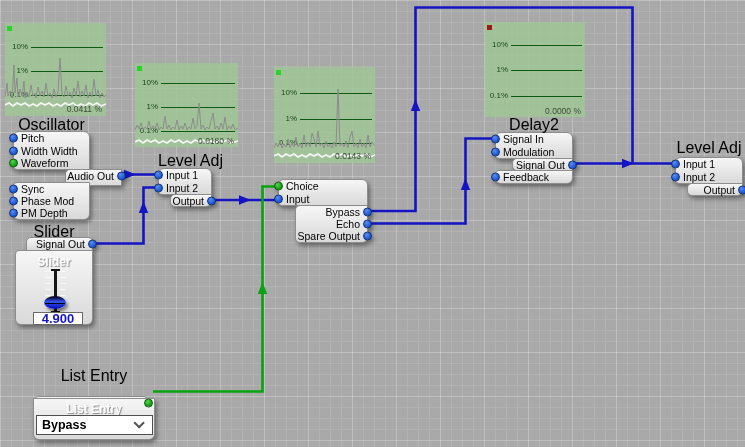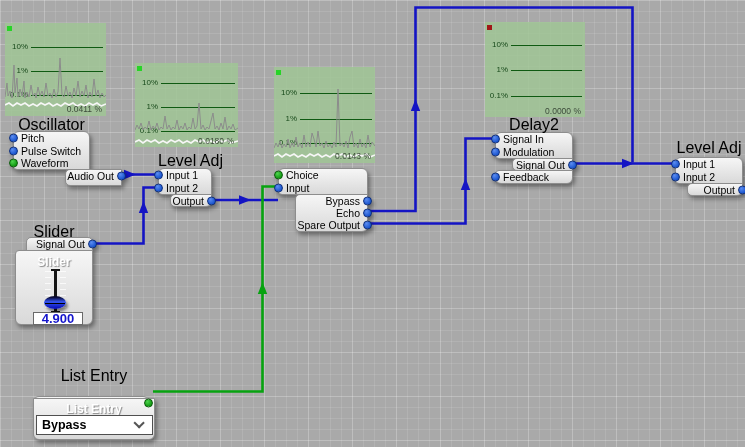--- a/index.html
+++ b/index.html
@@ -155,33 +155,47 @@
   <div class="module-title" style="left:33px;top:367px;width:122px;">List Entry</div>
 
   <div class="module" style="left:13px;top:131px;width:77px;height:88px;text-align:center;">
     <div class="seg" style="left:0;top:0;width:77px;height:39px;border-radius:6px 6px 0 4px;">
       <div class="row in">
           <span class="pin blue"></span>
           <span class="plabel">Pitch</span>
         </div>
       <div class="row in">
           <span class="pin blue"></span>
-          <span class="plabel">Pulse Switch</span>
+          <span class="plabel">Width Width</span>
         </div>
       <div class="row in">
           <span class="pin green"></span>
           <span class="plabel">Waveform</span>
         </div>
     </div>
     <div class="seg" style="left:20px;top:38px;width:57px;height:17px;border-radius:5px 0 0 5px;margin-left:32px;">
       <div class="row out">
           <span class="plabel">Audio Out</span>
           <span class="pin blue"></span>
         </div>
     </div>
+    <div class="seg" style="left:0;top:50.5px;width:77px;height:38.5px;border-radius:4px 0 6px 6px;">
+      <div class="row in">
+          <span class="pin blue"></span>
+          <span class="plabel">Sync</span>
+        </div>
+      <div class="row in">
+          <span class="pin blue"></span>
+          <span class="plabel">Phase Mod</span>
+        </div>
+      <div class="row in">
+          <span class="pin blue"></span>
+          <span class="plabel">PM Depth</span>
+        </div>
+    </div>
   </div>
 
   <div class="module" style="left:158px;top:168px;width:54px;height:40px;">
     <div class="seg" style="left:0;top:0;width:54px;height:26.5px;border-radius:6px 6px 0 4px;">
       <div class="row in">
           <span class="pin blue"></span>
           <span class="plabel">Input 1</span>
         </div>
       <div class="row in">
           <span class="pin blue"></span>
@@ -189,21 +203,21 @@
         </div>
     </div>
     <div class="seg" style="left:12px;top:25.5px;width:42px;height:13.5px;border-radius:5px 0 6px 5px;">
       <div class="row out">
           <span class="plabel">Output</span>
           <span class="pin blue"></span>
         </div>
     </div>
   </div>
 
-  <div class="module" style="left:278px;top:168px;width:90px;height:66px;">
+  <div class="module" style="left:278px;top:179px;width:90px;height:66px;">
     <div class="seg" style="left:0;top:0;width:90px;height:26.5px;border-radius:6px 6px 0 4px;">
       <div class="row in">
           <span class="pin green"></span>
           <span class="plabel">Choice</span>
         </div>
       <div class="row in">
           <span class="pin blue"></span>
           <span class="plabel">Input</span>
         </div>
     </div>

